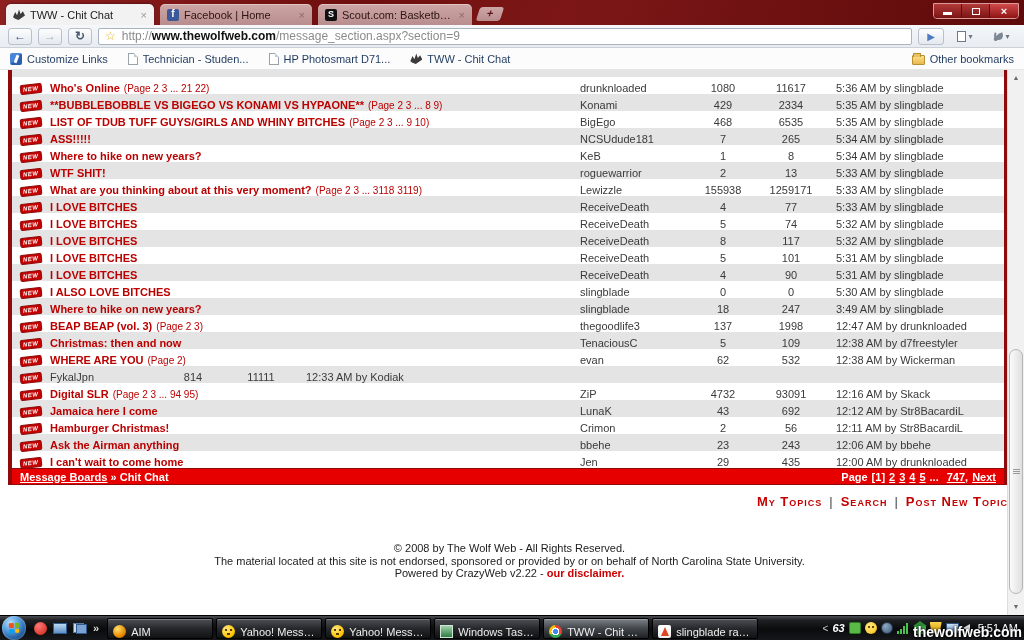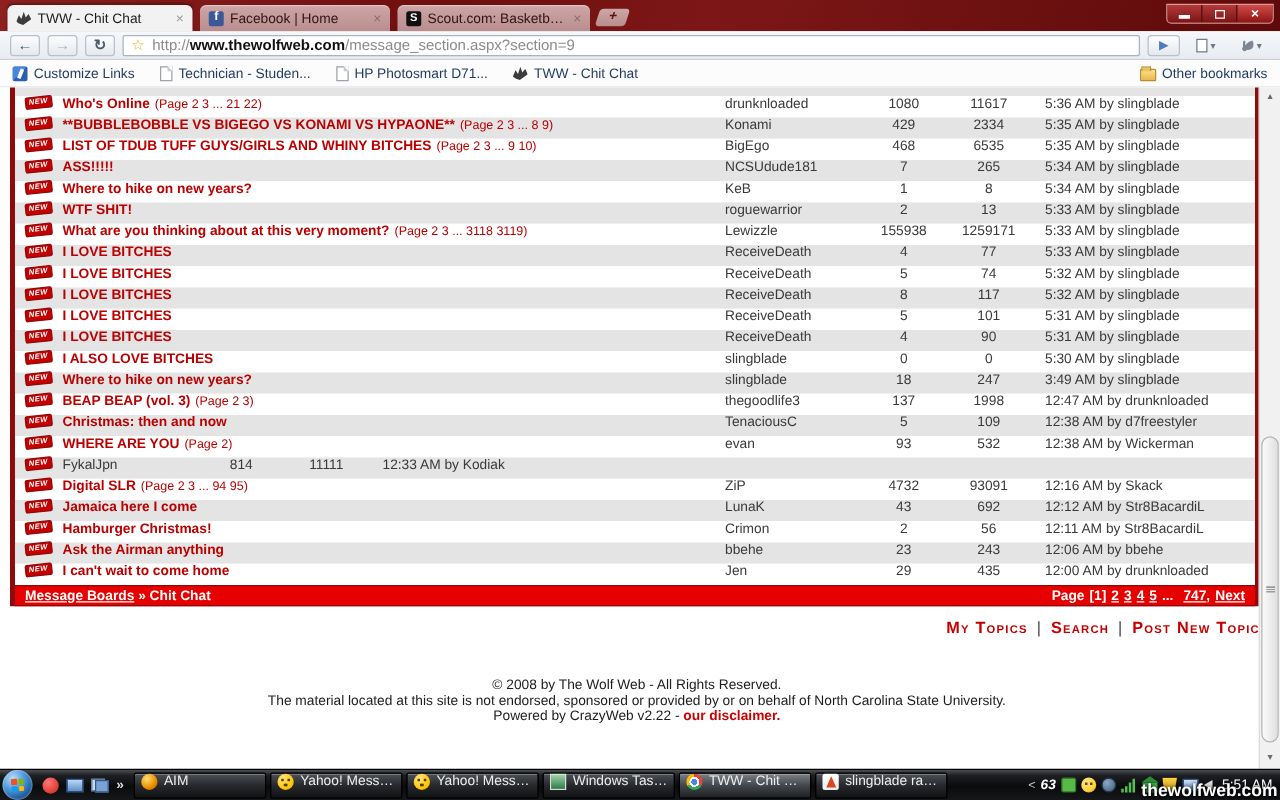--- a/index.html
+++ b/index.html
@@ -68,21 +68,21 @@
   .ic-page { width:10px; height:12px; background:#fff; border:1px solid #9aa2ab; }
   .ic-page::after { content:""; position:absolute; right:-1px; top:-1px; border-style:solid; border-width:0 4px 4px 0; border-color:#fcfcfd #fcfcfd #c4cad1 #c4cad1; }
   .ic-folder { width:13px; height:10px; background:linear-gradient(#fbe08a,#e9b94f); border:1px solid #b98f2f; border-radius:1px; margin-top:2px; }
   .ic-folder::before { content:""; position:absolute; left:0; top:-3px; width:6px; height:3px; background:#e9c260; border:1px solid #b98f2f; border-bottom:none; border-radius:1px 1px 0 0; }
 
   
   .content { position:absolute; left:0; top:70px; width:1024px; height:545px; background:#fff; }
   .ftable { position:absolute; left:8px; top:0; width:999px;
     border-left:4px solid #8f0b0b; border-right:3px solid #8f0b0b; }
   .partial-row { height:7px; background:#e4e4e4; }
-  .frow { display:flex; align-items:flex-start; height:17px; font-size:11px; }
+  .frow { display:flex; align-items:flex-end; height:17px; font-size:11px; }
   .frow.even { background:#e4e4e4; } .frow.odd { background:#fff; }
   .c-icon { width:38px; display:flex; justify-content:center; flex:none; }
   .new-stamp { display:inline-block; background:#c40000; color:#fff; font-size:6px; font-weight:bold;
     font-style:italic; padding:1px 2px; border-radius:2px; transform:rotate(-6deg); letter-spacing:.5px;
     border:1px solid #8f0b0b; line-height:6px; }
   .c-title { flex:1; overflow:hidden; white-space:nowrap; text-overflow:ellipsis; }
   .t-link { color:#bb0000; font-weight:bold; text-decoration:none; }
   .t-pages { color:#bb0000; font-weight:normal; margin-left:4px; font-size:10px; }
   .c-author { width:112px; color:#3a3a3a; flex:none; overflow:hidden; white-space:nowrap; }
   .c-replies { width:62px; text-align:center; color:#3a3a3a; flex:none; }
@@ -128,21 +128,21 @@
   .ql-aim { width:13px; height:13px; border-radius:50%; background:radial-gradient(circle at 35% 30%,#f77,#c21); }
   .ql-desk { width:14px; height:11px; background:linear-gradient(#bcd7f2,#5d8fc7); border:1px solid #2d5b92; }
   .ql-switch { width:14px; height:11px; position:relative; }
   .ql-switch::before { content:""; position:absolute; left:0; top:0; width:9px; height:8px; background:#c9d9ec; border:1px solid #5a7ba3; }
   .ql-switch::after { content:""; position:absolute; right:0; bottom:0; width:9px; height:8px; background:#7aa3d4; border:1px solid #34598a; }
   .ql-more { color:#ddd; font-size:11px; font-weight:bold; }
   .tbtns { display:flex; gap:3px; flex:none; }
   .tbtn { width:106px; height:21px; border-radius:2px; border:1px solid #000;
     background:linear-gradient(#4d5156,#26282b 50%,#111214);
     box-shadow:inset 0 1px 0 rgba(255,255,255,.25);
-    display:flex; align-items:flex-start; gap:5px; padding:0 5px; color:#eee; font-size:11px; }
+    display:flex; align-items:flex-end; gap:5px; padding:0 5px; color:#eee; font-size:11px; }
   .tbtn.active { background:linear-gradient(#7b8187,#42464b 50%,#1e2023); }
   .tbtn .lbl { white-space:nowrap; overflow:hidden; text-overflow:ellipsis; }
   .tico { width:13px; height:13px; flex:none; position:relative; }
   .tico-aim { border-radius:50%; background:radial-gradient(circle at 35% 30%,#ffe06a,#e88b00 60%,#b35500); }
   .tico-yahoo { border-radius:50%; background:radial-gradient(circle at 35% 30%,#ffe680,#ffc400 65%,#c79000); }
   .tico-yahoo::after { content:""; position:absolute; left:3px; top:4px; width:2px; height:2px; background:#5a3c00;
     box-shadow:5px 0 0 #5a3c00, 2px 4px 0 #5a3c00, 3px 4px 0 #5a3c00; }
   .tico-taskmgr { background:linear-gradient(#9fd3a8,#2f7b46); border:1px solid #cfe6d4; }
   .tico-chrome { border-radius:50%;
     background:radial-gradient(circle, #4285f4 0 2.5px, #fff 2.5px 4px, transparent 4px),
@@ -438,21 +438,21 @@
     <span class="c-views">109</span>
     <span class="c-last">12:38 AM by d7freestyler</span>
   </div>
 
   <div class="frow odd">
     <span class="c-icon">
               <span class="new-stamp">NEW</span>
             </span>
     <span class="c-title"><a class="t-link">WHERE ARE YOU</a><span class="t-pages">(Page 2)</span></span>
     <span class="c-author">evan</span>
-    <span class="c-replies">93</span>
+    <span class="c-replies">62</span>
     <span class="c-views">532</span>
     <span class="c-last">12:38 AM by Wickerman</span>
   </div>
 
   <div class="frow even">
     <span class="c-icon">
               <span class="new-stamp">NEW</span>
             </span>
     <span class="c-author">FykalJpn</span>
     <span class="c-replies">814</span>

